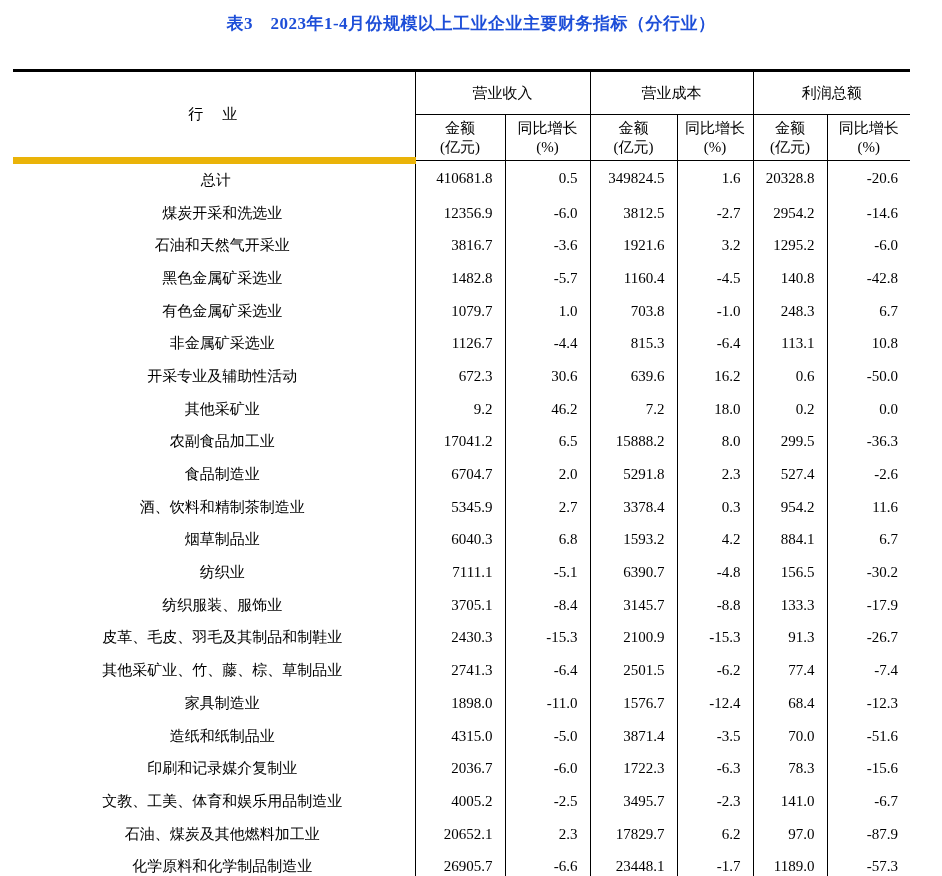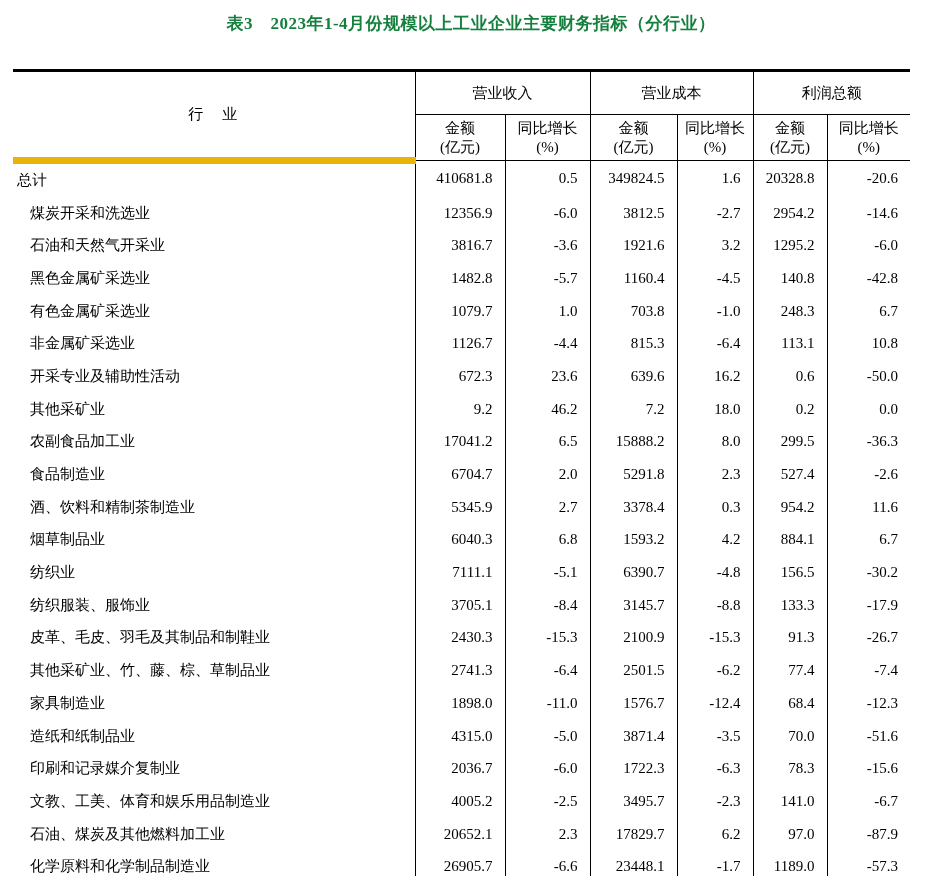--- a/index.html
+++ b/index.html
@@ -55,37 +55,37 @@
   .bl {
     border-left: 1px solid #000000;
   }
   tbody td {
     height: 32.7px;
     font-size: 15px;
     vertical-align: middle;
     padding: 0;
   }
   td.industry {
-    text-align: left;
+    text-align: center;
     padding-left: 4px;
     margin-left: 32px;
   }
   td.industry.indent {
     padding-left: 17px;
     font-family: Liberation Serif, serif;
   }
   td.num {
     text-align: right;
     padding-right: 12px;
   }
 </style>
 </head>
 <body>
 
-<h1 class="page-title" style="color: #15803d;">表3　2023年1-4月份规模以上工业企业主要财务指标（分行业）</h1>
+<h1 class="page-title" style="color: #1d4ed8;">表3　2023年1-4月份规模以上工业企业主要财务指标（分行业）</h1>
 
 <table class="stats">
   <colgroup>
     <col style="width:402px">
     <col style="width:90px">
     <col style="width:85px">
     <col style="width:87px">
     <col style="width:76px">
     <col style="width:74px">
     <col style="width:83px">
@@ -175,21 +175,21 @@
         <td class="num bl">1126.7</td>
         <td class="num bl">-4.4</td>
         <td class="num bl">815.3</td>
         <td class="num bl">-6.4</td>
         <td class="num bl">113.1</td>
         <td class="num bl">10.8</td>
       </tr>
       <tr>
         <td class="industry indent">开采专业及辅助性活动</td>
         <td class="num bl">672.3</td>
-        <td class="num bl">23.6</td>
+        <td class="num bl">30.6</td>
         <td class="num bl">639.6</td>
         <td class="num bl">16.2</td>
         <td class="num bl">0.6</td>
         <td class="num bl">-50.0</td>
       </tr>
       <tr>
         <td class="industry indent">其他采矿业</td>
         <td class="num bl">9.2</td>
         <td class="num bl">46.2</td>
         <td class="num bl">7.2</td>

